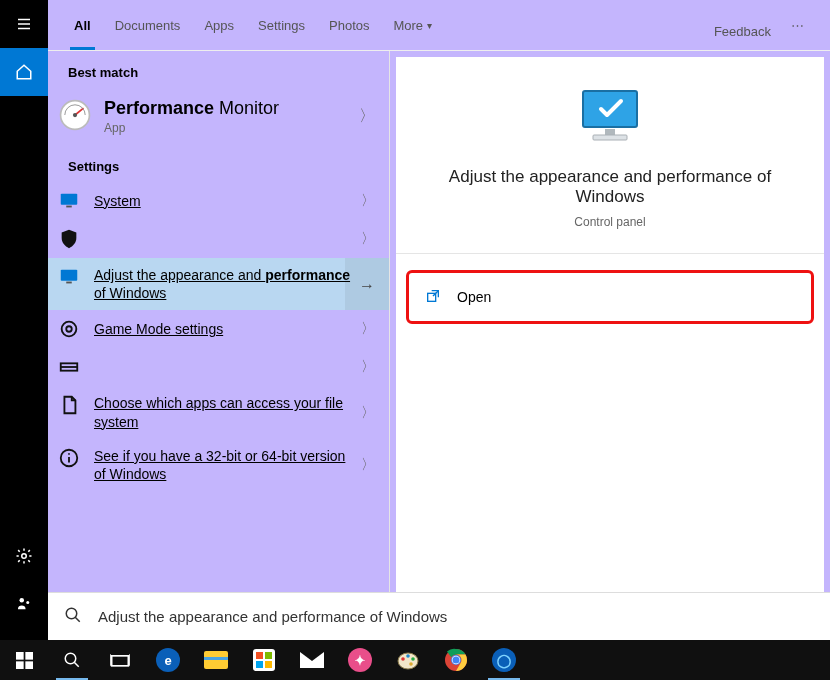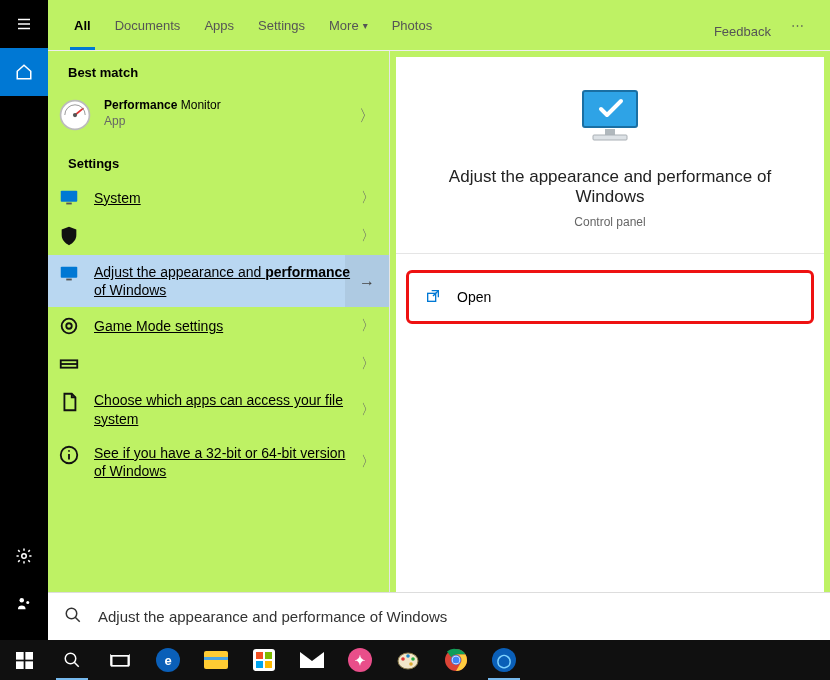--- a/index.html
+++ b/index.html
@@ -7,21 +7,21 @@
 
   
   .rail { position: absolute; left: 0; top: 0; width: 48px; height: 640px; background: #000; display: flex; flex-direction: column; }
   .rail-top { flex: 1; }
   .rail-bottom { display:flex; flex-direction:column; }
   .rail-btn { width: 48px; height: 48px; display: flex; align-items: center; justify-content: center; color: #fff; cursor: pointer; }
   .rail-btn.active { background: #0078d4; }
   .rail-btn svg, .rail-btn .glyph { width: 18px; height: 18px; }
 
   
-  .panel { position: absolute; left: 48px; top: 0; width: 782px; height: 640px; background: #bef264; display: flex; flex-direction: column;}
+  .panel { position: absolute; left: 48px; top: 0; width: 782px; height: 640px; background: #c4b5fd; display: flex; flex-direction: column;}
   
   
   .tabs { display: flex; align-items: center; height: 50px; padding: 0 14px; font-size: 13px; color:#555; border-bottom:0; }
   .tab { padding: 0 12px; height:50px; display:flex; align-items:center; cursor:pointer; position:relative; }
   .tab.active { color:#000; font-weight:600;}
   .tab.active::after{content:"";position:absolute;bottom:0;left:8px;right:8px;height:3px;background:#0078d4;}
   .more-arrow{margin-left:4px; font-size:10px;}
   .tabs-spacer{flex:1;}
   .feedback{font-size:13px;color:#555;padding:0 10px;cursor:pointer;margin-top:12px;}
   .dots{padding:0 10px;cursor:pointer;color:#555;letter-spacing:2px;}
@@ -37,21 +37,21 @@
   .row.selected{background:#b9d7f1;}
   .row .ico{width:22px;height:22px;display:flex;align-items:center;justify-content:center;margin-right:14px;flex-shrink:0;}
   .row .txt{flex:1;font-size:14px;line-height:1.3;padding-right:26px;}
   .row .chev{position:absolute;right:14px;top:50%;transform:translateY(-50%);color:#666;font-size:14px;}
   .row.tall{align-items:flex-start;}
   .row.tall .chev{top:50%;}
   .row.selected .chev-box{position:absolute;right:0;top:0;bottom:0;width:44px;display:flex;align-items:center;justify-content:center;background:rgba(0,0,0,.06);}
   
   .best{display:flex;align-items:flex-start;padding:10px 10px;cursor:pointer;position:relative;}
   .best .bico{width:34px;height:34px;margin-right:12px;}
-  .best .title{font-size:12px;}
+  .best .title{font-size:18px;}
   .best .app{font-size:12px;color:#666;margin-top:2px;}
   .best .chev{position:absolute;right:14px;top:18px;color:#666;}
 
   
   .preview{display:flex;flex-direction:column;align-items:center;border-bottom:1px solid #e5e5e5;padding:18px 20px 24px 20px;text-align:center;}
   .monitor-ico{margin:10px 0 18px 0;}
   .preview-title{font-size:17px;color:#222;margin-bottom:8px;}
   .preview-sub{font-size:12px;color:#666;}
   
   .actions{padding:10px 6px;}
@@ -115,25 +115,25 @@
     <div style="height:12px"></div>
   </div>
 </div>
 
 <div class="panel">
   <div class="tabs">
     <div class="tab active">All</div>
     <div class="tab">Documents</div>
     <div class="tab">Apps</div>
     <div class="tab">Settings</div>
+    <div class="tab">Photos</div>
     <div class="tab">
         <span>More</span>
         <span class="more-arrow">▾</span>
       </div>
-    <div class="tab">Photos</div>
     <div class="tabs-spacer"></div>
     <div class="feedback">Feedback</div>
     <div class="dots">⋯</div>
   </div>
 
   <div class="content">
 
     <div class="col-left">
       <div class="sect-label">Best match</div>
       <div class="best">

